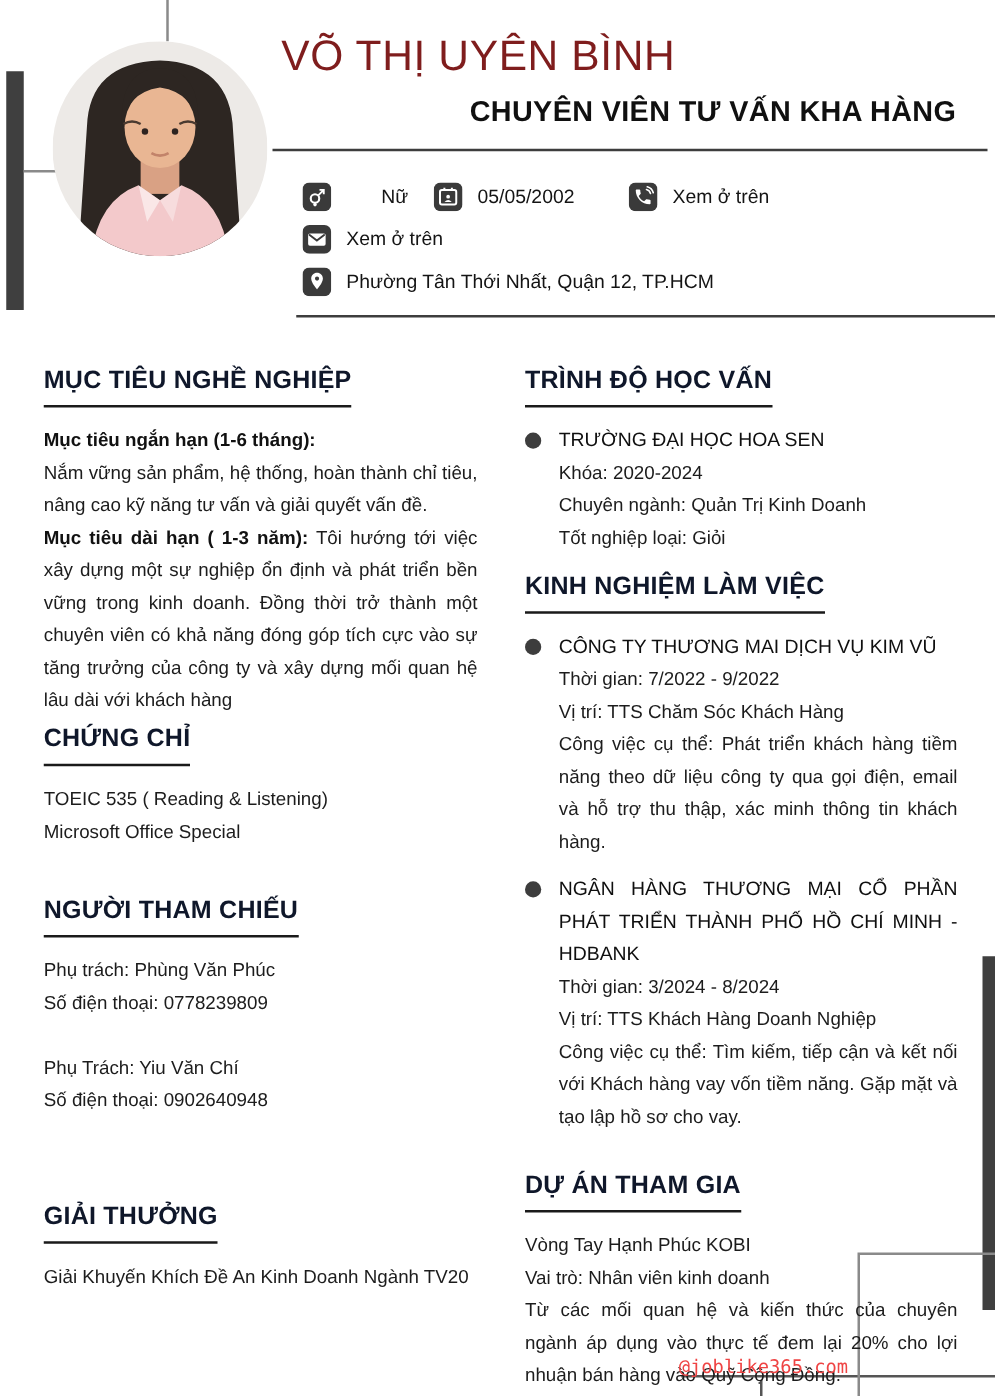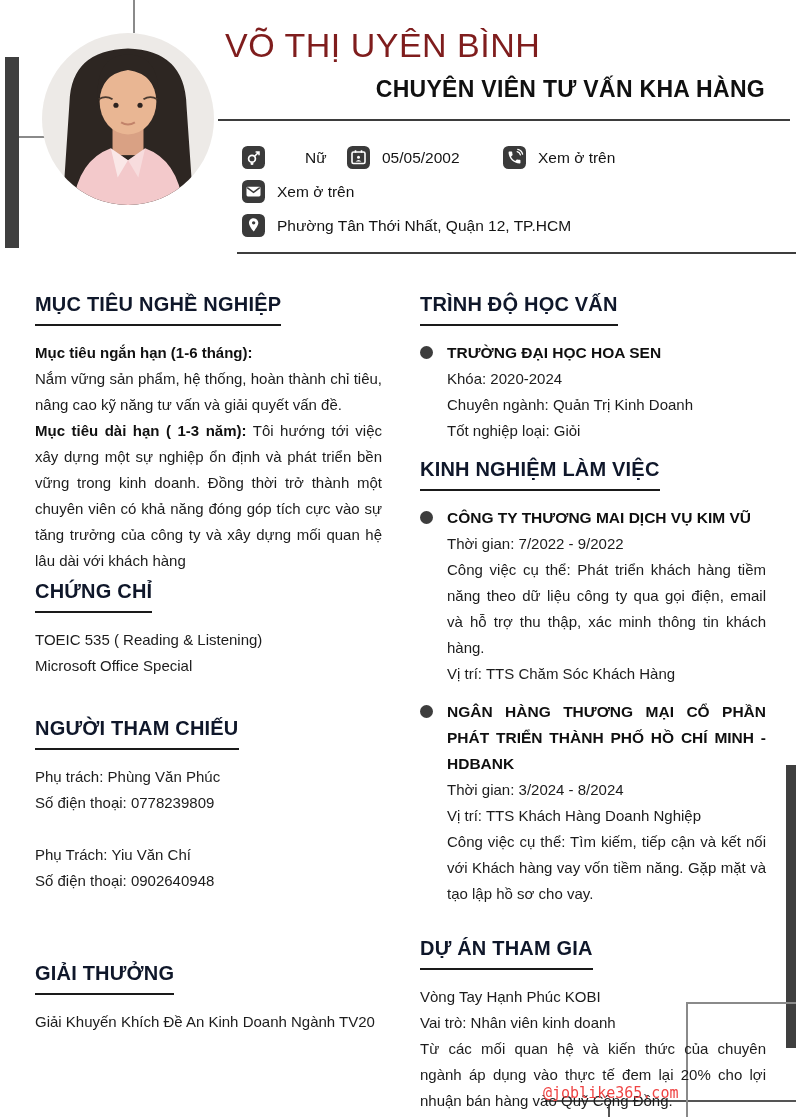--- a/index.html
+++ b/index.html
@@ -32,21 +32,21 @@
     display:inline-block;font-size:20px;font-weight:bold;color:#0f172a;
     line-height:26px;padding-bottom:7px;border-bottom:2.5px solid #1a1a1a;letter-spacing:.2px;
   }
   .body-t{font-size:15px;line-height:26px;color:#1c1c1c;margin:0;}
   .just{text-align:justify;}
   .b{font-weight:bold;color:#111;}
   .mt16{margin-top:4px;} .mt36{margin-top:36px;} .mt66{margin-top:66px;}
   .mt12{margin-top:12px;} .mt26{margin-top:26px;} .mt28{margin-top:28px;}
   .entry{position:relative;padding-left:27px;}
   .bullet{position:absolute;left:0;top:6px;width:13px;height:13px;border-radius:50%;background:#3d3d3d;}
-  .entry-title{font-size:15.5px;font-weight:bold;color:#0f0f0f;line-height:26px;margin:0;}
+  .entry-title{font-size:15.5px;font-weight:normal;color:#0f0f0f;line-height:26px;margin:0;}
   
   .wm{position:absolute;left:543px;top:1084px;width:150px;font-family:"DejaVu Sans Mono","Liberation Mono",monospace;
       font-size:15px;color:#ef4444;z-index:2;letter-spacing:0;}
 </style>
 </head>
 <body>
 
 <div class="page">
 
   <div class="mark thin" style="left:133px;top:0;width:2px;height:33px;"></div>
@@ -174,22 +174,22 @@
       <p class="body-t">Khóa: 2020-2024</p>
       <p class="body-t">Chuyên ngành: Quản Trị Kinh Doanh</p>
       <p class="body-t">Tốt nghiệp loại: Giỏi</p>
     </div>
 
     <div class="sec-h-wrap mt12"><span class="sec-h">KINH NGHIỆM LÀM VIỆC</span></div>
     <div class="entry">
       <span class="bullet"></span>
       <p class="entry-title">CÔNG TY THƯƠNG MAI DỊCH VỤ KIM VŨ</p>
       <p class="body-t">Thời gian: 7/2022 - 9/2022</p>
+      <p class="body-t">Vị trí: TTS Chăm Sóc Khách Hàng</p>
       <p class="body-t just">Công việc cụ thể: Phát triển khách hàng tiềm năng theo dữ liệu công ty qua gọi điện, email và hỗ trợ thu thập, xác minh thông tin khách hàng.</p>
-      <p class="body-t">Vị trí: TTS Chăm Sóc Khách Hàng</p>
     </div>
     <div class="entry mt12">
       <span class="bullet"></span>
       <p class="entry-title just">NGÂN HÀNG THƯƠNG MẠI CỔ PHẦN PHÁT TRIỂN THÀNH PHỐ HỒ CHÍ MINH - HDBANK</p>
       <p class="body-t">Thời gian: 3/2024 - 8/2024</p>
       <p class="body-t">Vị trí: TTS Khách Hàng Doanh Nghiệp</p>
       <p class="body-t just">Công việc cụ thể: Tìm kiếm, tiếp cận và kết nối với Khách hàng vay vốn tiềm năng. Gặp mặt và tạo lập hồ sơ cho vay.</p>
     </div>
 
     <div class="sec-h-wrap mt28"><span class="sec-h">DỰ ÁN THAM GIA</span></div>

